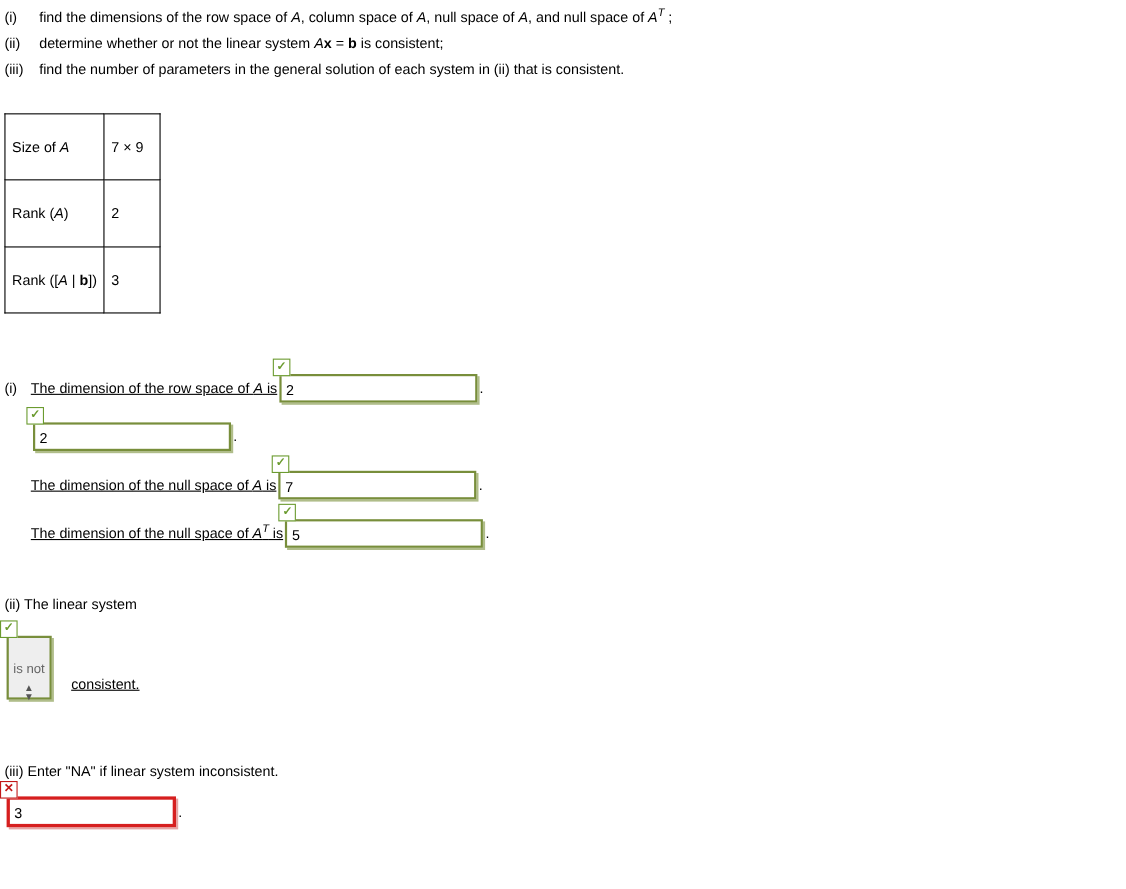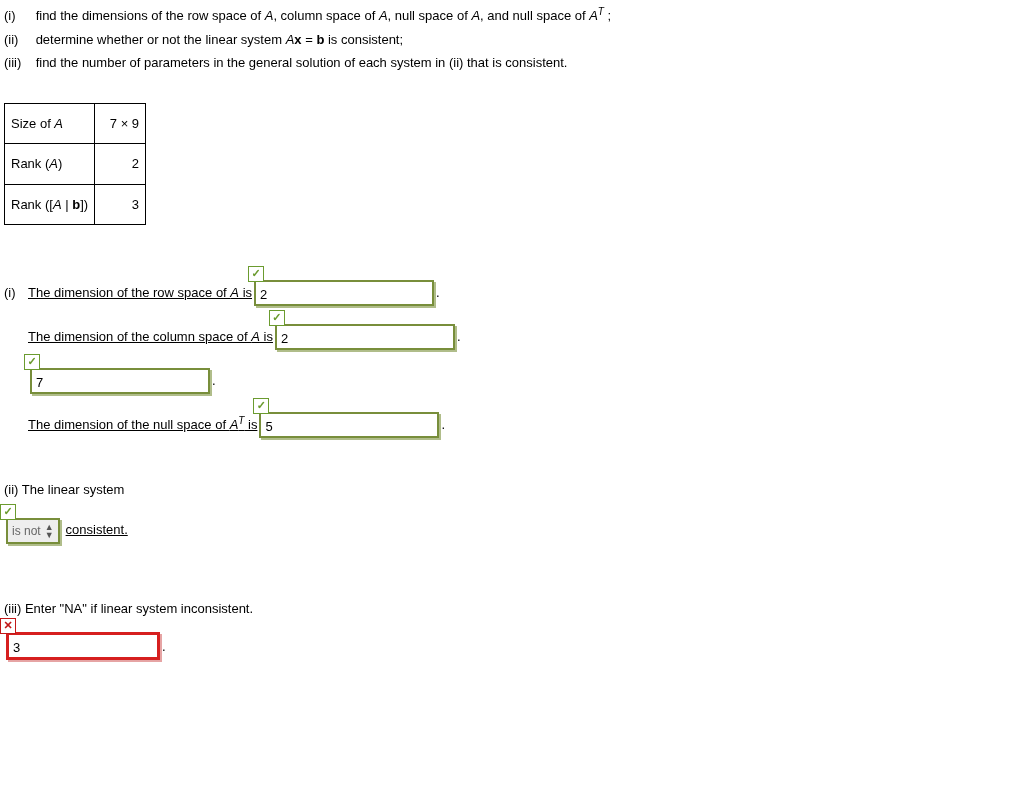--- a/index.html
+++ b/index.html
@@ -22,24 +22,24 @@
   sup { font-size: 10px; vertical-align: super; line-height: 0; }
   .bold { font-weight: bold; }
 
   .data-table {
     border-collapse: collapse;
     margin-top: 30px;
     font-size: 13px;
   }
   .data-table td {
     border: 1px solid #000;
-    padding: 10px 6px;
+    padding: 20px 6px;
     text-align: left;
   }
-  .data-table td.val { text-align: right; min-width: 38px; }
+  .data-table td.val { text-align: left; min-width: 38px; }
 
   .section {
     margin-top: 55px;
   }
   .answer-line {
     position: relative;
     margin: 18px 0 18px 0;
     display: flex;
     align-items: flex-end;
     flex-wrap: wrap;
@@ -104,26 +104,27 @@
     border: 3px solid #d61f1f;
     box-shadow: 2px 2px 0 #e6a4a4;
     width: 140px;
   }
   .selectbox {
     border: 2px solid #788e3b;
     box-shadow: 2px 2px 0 #b0bd8a;
     background: #eee;
     color: #666;
     font-size: 12px;
-    padding: 3px 4px;
+    padding: 19px 4px;
     height: 16px;
     display: inline-flex;
     align-items: center;
     gap: 4px;
     box-sizing: content-box;
+    flex-direction: column;
   }
   .selectbox .arrows {
     font-size: 9px;
     line-height: 8px;
     display: inline-flex;
     flex-direction: column;
     color: #555;
   }
   .period { align-self: flex-end; padding-bottom: 4px; }
 
@@ -170,30 +171,30 @@
     <span class="text">The dimension of the row space of <em class="var">A</em> is</span>
     <span class="field-wrap">
       <span class="check">✓</span>
       <div class="inputbox">2</div>
     </span>
     <span class="period">.</span>
   </div>
 
   <div class="answer-line">
     <span class="prefix"></span>
-    <span class="text">The dimension of the column space of <em class="var">A</em> is</span>
     <span class="field-wrap">
       <span class="check">✓</span>
       <div class="inputbox">2</div>
     </span>
     <span class="period">.</span>
   </div>
 
   <div class="answer-line">
     <span class="prefix"></span>
+    <span class="text">The dimension of the null space of <em class="var">A</em> is</span>
     <span class="field-wrap">
       <span class="check">✓</span>
       <div class="inputbox">7</div>
     </span>
     <span class="period">.</span>
   </div>
 
   <div class="answer-line">
     <span class="prefix"></span>
     <span class="text">The dimension of the null space of <em class="var">A</em><sup><em class="var">T</em></sup> is</span>
@@ -211,21 +212,21 @@
     <span class="field-wrap">
       <span class="check">✓</span>
       <div class="selectbox">
         <span>is not</span>
         <span class="arrows">
             <span>▲</span>
             <span>▼</span>
           </span>
       </div>
     </span>
-    <span class="text" style="margin-left:4px;">consistent.</span>
+    <span class="text" style="margin-left:16px;">consistent.</span>
   </div>
 </div>
 
 <div class="section3">
   <div style="margin-bottom:14px;">(iii) Enter "NA" if linear system inconsistent.</div>
   <div class="answer-line" style="margin:0;">
     <span class="field-wrap">
       <span class="cross">✕</span>
       <div class="inputbox wrong">3</div>
     </span>

